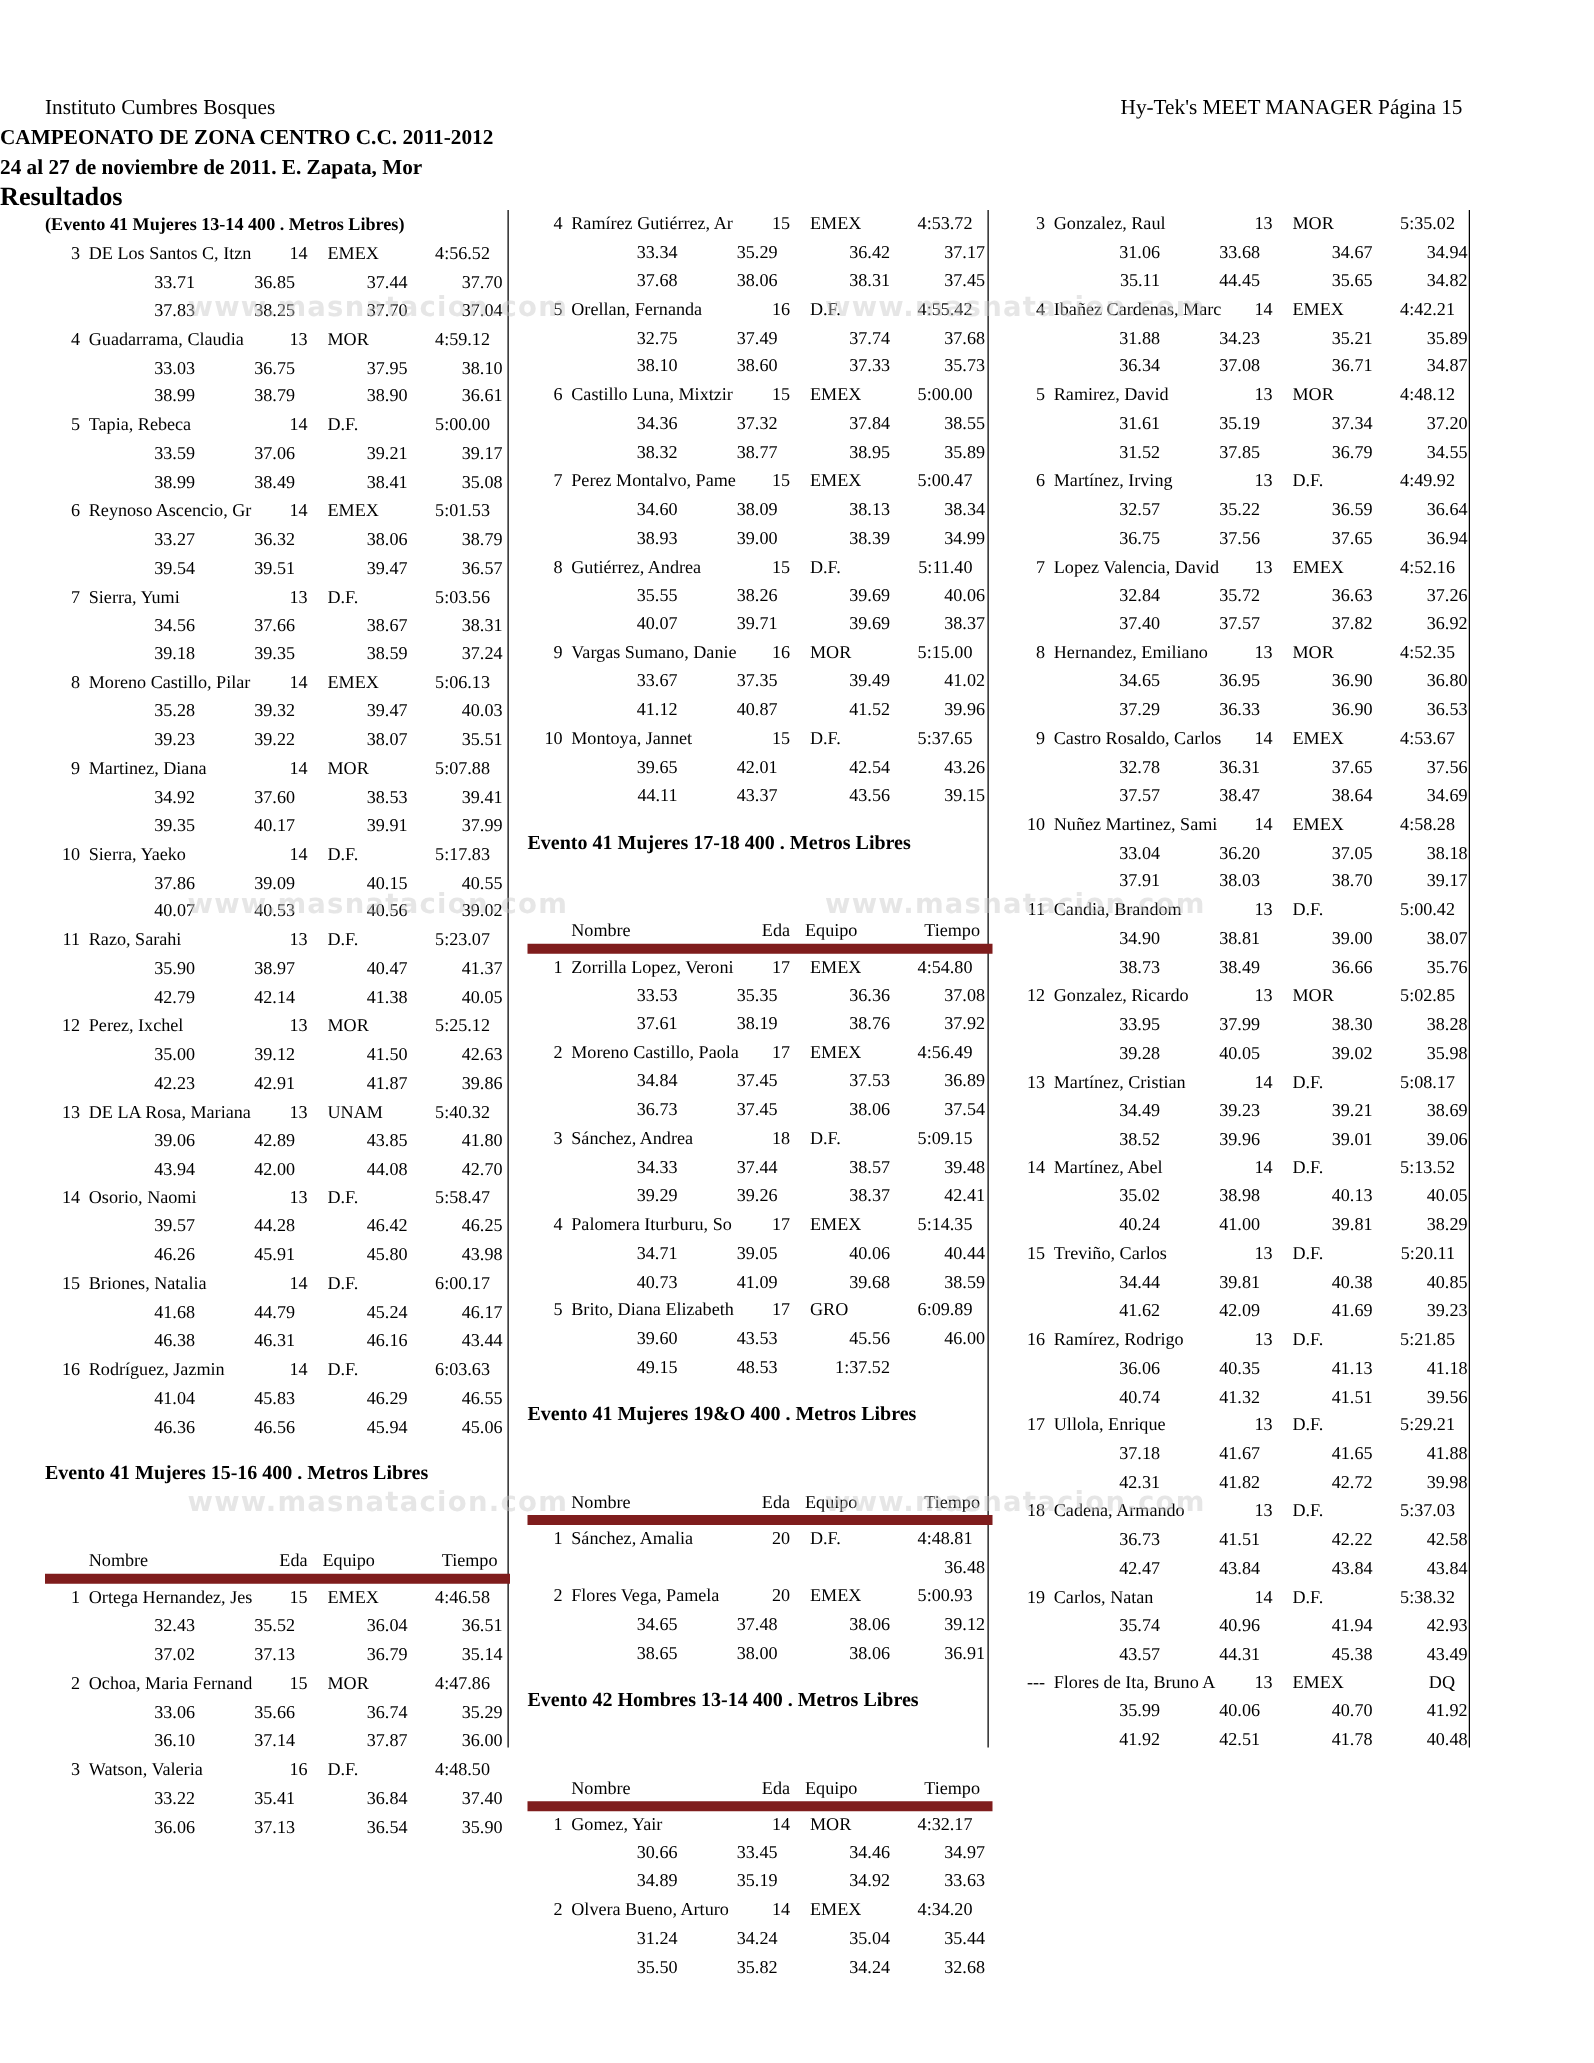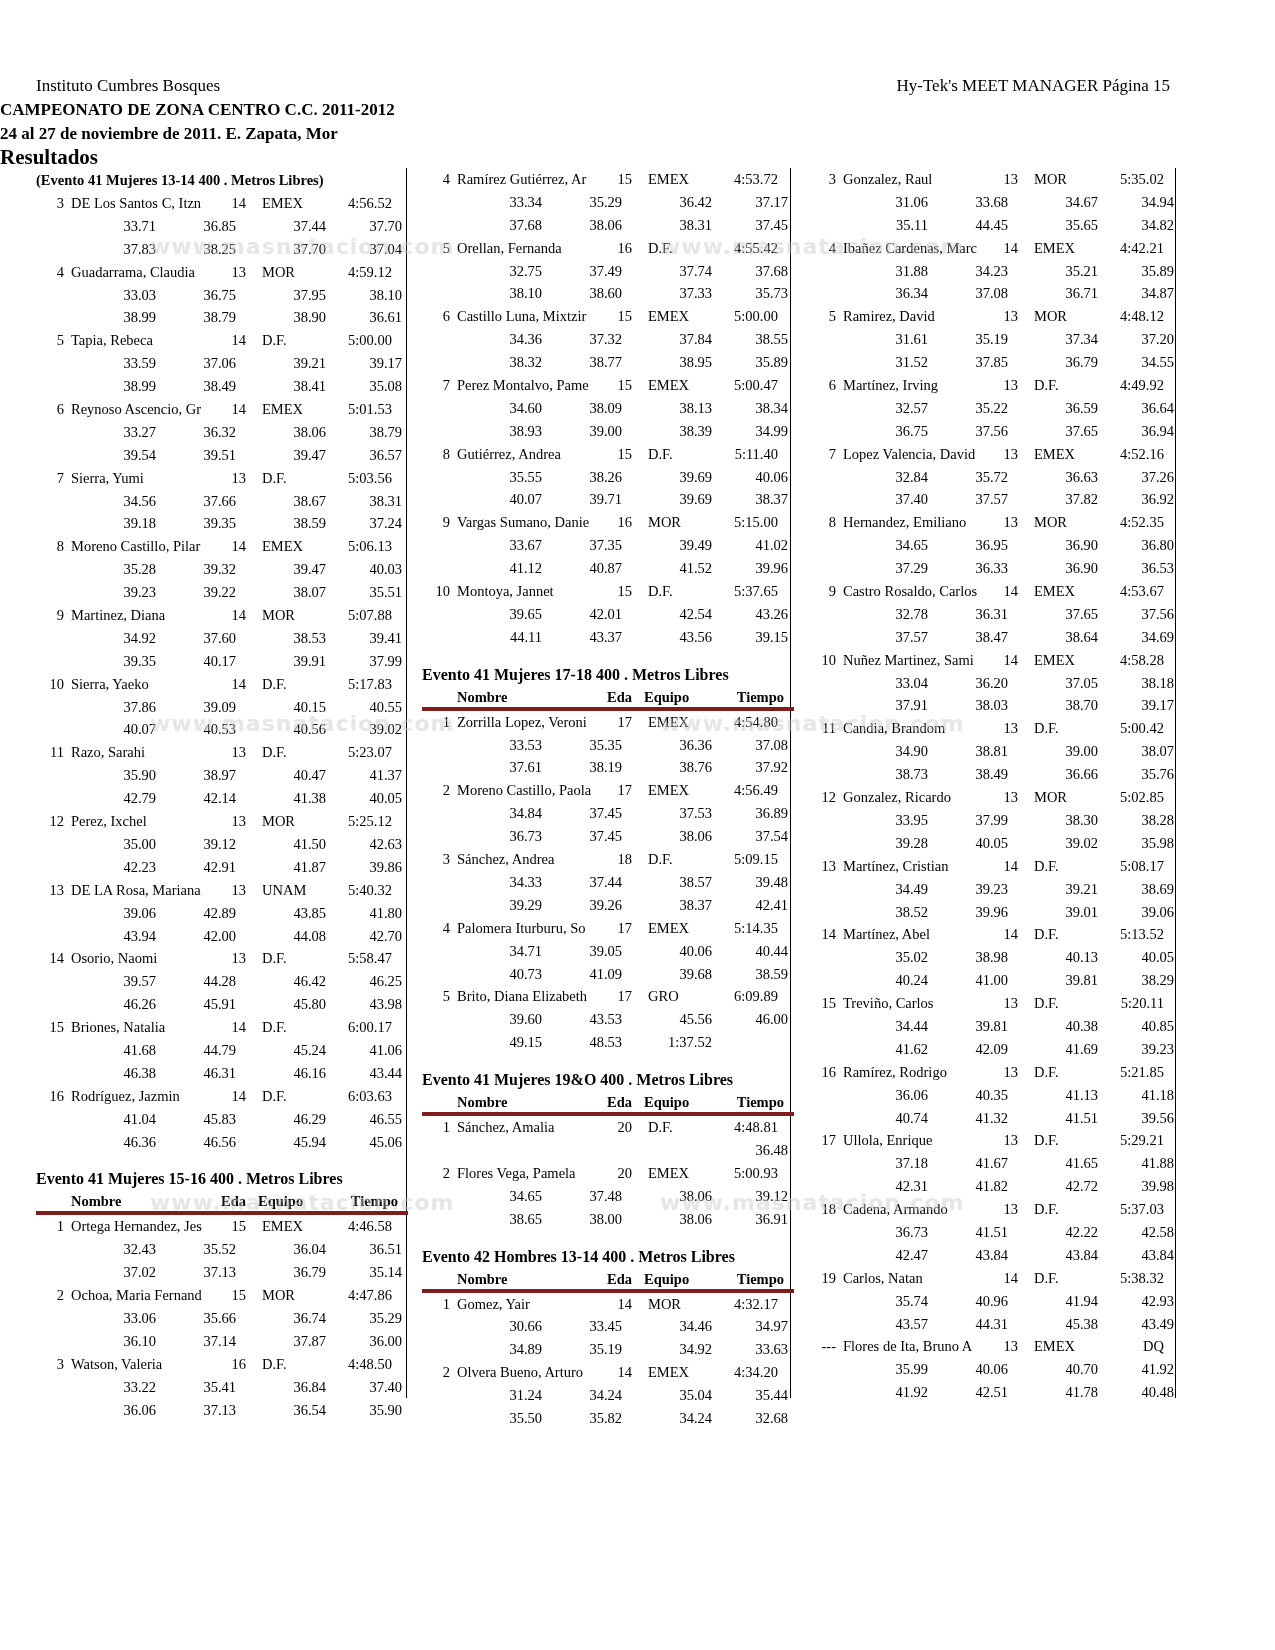--- a/index.html
+++ b/index.html
@@ -23,21 +23,21 @@
   .name { left: 35px; width: 175px; overflow: hidden; }
   .age { left: 170px; width: 40px; text-align: right; }
   .team { left: 226px; }
   .time { left: 290px; width: 66px; text-align: right; }
   .s1 { left: 60px; width: 60px; text-align: right; }
   .s2 { left: 140px; width: 60px; text-align: right; }
   .s3 { left: 230px; width: 60px; text-align: right; }
   .s4 { left: 300px; width: 66px; text-align: right; }
   .evtitle { font-weight: bold; font-size: 16px; height: 24px; line-height: 24px; white-space: nowrap; }
   .evtitle.cont { font-size: 14.5px; }
-  .colhdr { font-weight: bold; height: 20px; line-height: 20px; border-bottom: 4px solid #7f1d1d; position: relative; }
+  .colhdr { font-weight: normal; height: 20px; line-height: 20px; border-bottom: 8px solid #7f1d1d; position: relative; margin-top: 48px; }
   .colhdr span { position: absolute; }
   .spacer { height: 14px; }
   .watermark { position: absolute; color: rgba(200,200,200,0.45); font-family: "DejaVu Sans", sans-serif;
                font-weight: bold; font-size: 22px; pointer-events: none; letter-spacing: 1px; }
 </style>
 </head>
 <body>
 
 <div class="hdr-left">Instituto Cumbres Bosques</div>
 <div class="hdr-right">Hy-Tek's MEET MANAGER  Página 15</div>
@@ -283,21 +283,21 @@
       <span class="place">15</span>
       <span class="name">Briones, Natalia</span>
       <span class="age">14</span>
       <span class="team">D.F.</span>
       <span class="time">6:00.17</span>
     </div>
     <div class="row">
       <span class="s1">41.68</span>
       <span class="s2">44.79</span>
       <span class="s3">45.24</span>
-      <span class="s4">41.06</span>
+      <span class="s4">46.17</span>
     </div>
     <div class="row">
       <span class="s1">46.38</span>
       <span class="s2">46.31</span>
       <span class="s3">46.16</span>
       <span class="s4">43.44</span>
     </div>
     <div class="row">
       <span class="place">16</span>
       <span class="name">Rodríguez, Jazmin</span>

